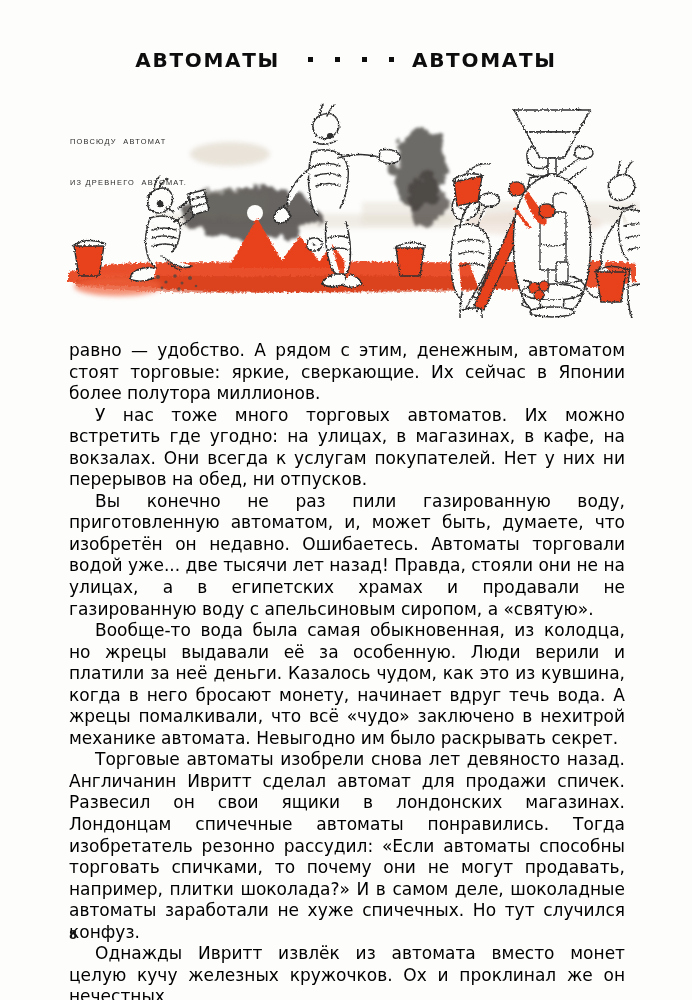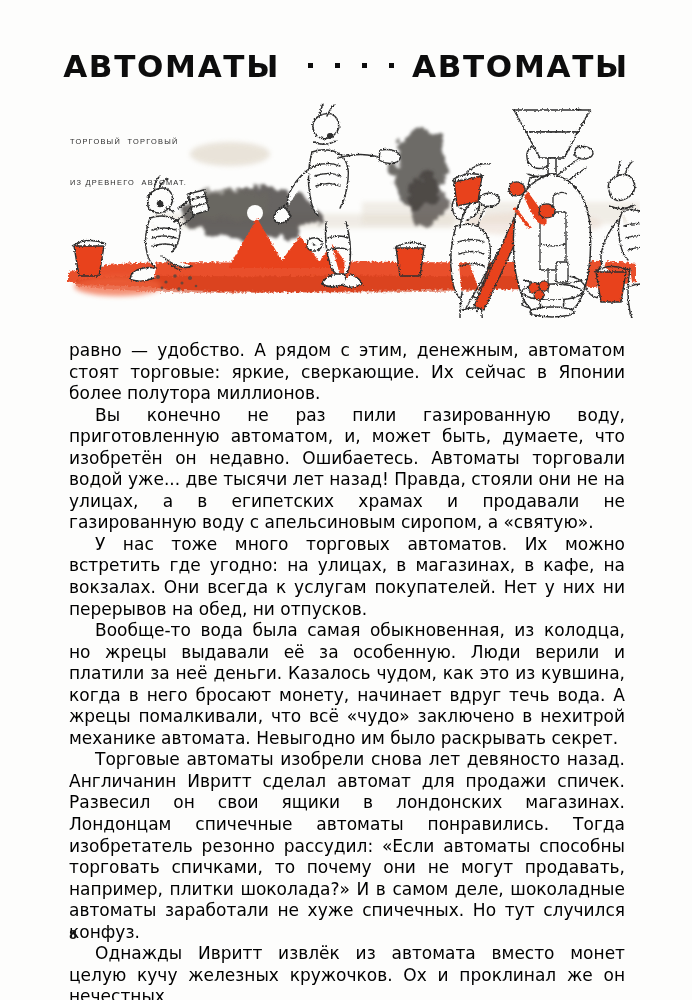--- a/index.html
+++ b/index.html
@@ -31,21 +31,21 @@
     top: 48px;
     display: flex;
     align-items: center;
     justify-content: center;
     gap: 0;
     white-space: nowrap;
   }
   .title-word {
     font-family: "DejaVu Sans", sans-serif;
     font-weight: 700;
-    font-size: 31px;
+    font-size: 20px;
     letter-spacing: 1.7px;
     color: #0d0d0d;
     text-align: center;
   }
   .title-gap { display: inline-block; width: 14px; }
   .title-dots {
     display: inline-flex;
     align-items: center;
     gap: 22px;
     margin: 0 18px 0 14px;
@@ -361,29 +361,29 @@
         <path d="M12 150 l 30 0 l -5 30 l -20 0 Z" fill="#e8421e" stroke="#2f2f2f" stroke-width="1.4"></path>
         <path d="M10 150 q 16 -10 34 -2" stroke="#2f2f2f" stroke-width="1.4" fill="none"></path>
       </g>
 
       <g filter="url(#rough)">
         <path d="M576 160 l 2 -4 l 0 0" fill="none"></path>
       </g>
     </svg>
 
     <div class="illo-caption">
-      <div>ТОРГОВЫЙ  ТОРГОВЫЙ</div>
+      <div>ПОВСЮДУ  АВТОМАТ</div>
       <div>ИЗ ДРЕВНЕГО  АВТОМАТ.</div>
     </div>
   </div>
 
   <div class="body-text">
     <p class="no-indent">равно — удобство. А рядом с этим, денежным, автоматом стоят торговые: яркие, сверкающие. Их сейчас в Японии более полутора миллионов.</p>
+    <p>У нас тоже много торговых автоматов. Их можно встретить где угодно: на улицах, в магазинах, в кафе, на вокзалах. Они всегда к услугам покупателей. Нет у них ни перерывов на обед, ни отпусков.</p>
     <p>Вы конечно не раз пили газированную воду, приготовленную автоматом, и, может быть, думаете, что изобретён он недавно. Ошибаетесь. Автоматы торговали водой уже... две тысячи лет назад! Правда, стояли они не на улицах, а в египетских храмах и продавали не газированную воду с апельсиновым сиропом, а «святую».</p>
-    <p>У нас тоже много торговых автоматов. Их можно встретить где угодно: на улицах, в магазинах, в кафе, на вокзалах. Они всегда к услугам покупателей. Нет у них ни перерывов на обед, ни отпусков.</p>
     <p>Вообще-то вода была самая обыкновенная, из колодца, но жрецы выдавали её за особенную. Люди верили и платили за неё деньги. Казалось чудом, как это из кувшина, когда в него бросают монету, начинает вдруг течь вода. А жрецы помалкивали, что всё «чудо» заключено в нехитрой механике автомата. Невыгодно им было раскрывать секрет.</p>
     <p>Торговые автоматы изобрели снова лет девяносто назад. Англичанин Ивритт сделал автомат для продажи спичек. Развесил он свои ящики в лондонских магазинах. Лондонцам спичечные автоматы понравились. Тогда изобретатель резонно рассудил: «Если автоматы способны торговать спичками, то почему они не могут продавать, например, плитки шоколада?» И в самом деле, шоколадные автоматы заработали не хуже спичечных. Но тут случился конфуз.</p>
     <p>Однажды Ивритт извлёк из автомата вместо монет целую кучу железных кружочков. Ох и проклинал же он нечестных</p>
   </div>
 
   <div class="page-number">8</div>
 
 </div>
 
 </body></html>

